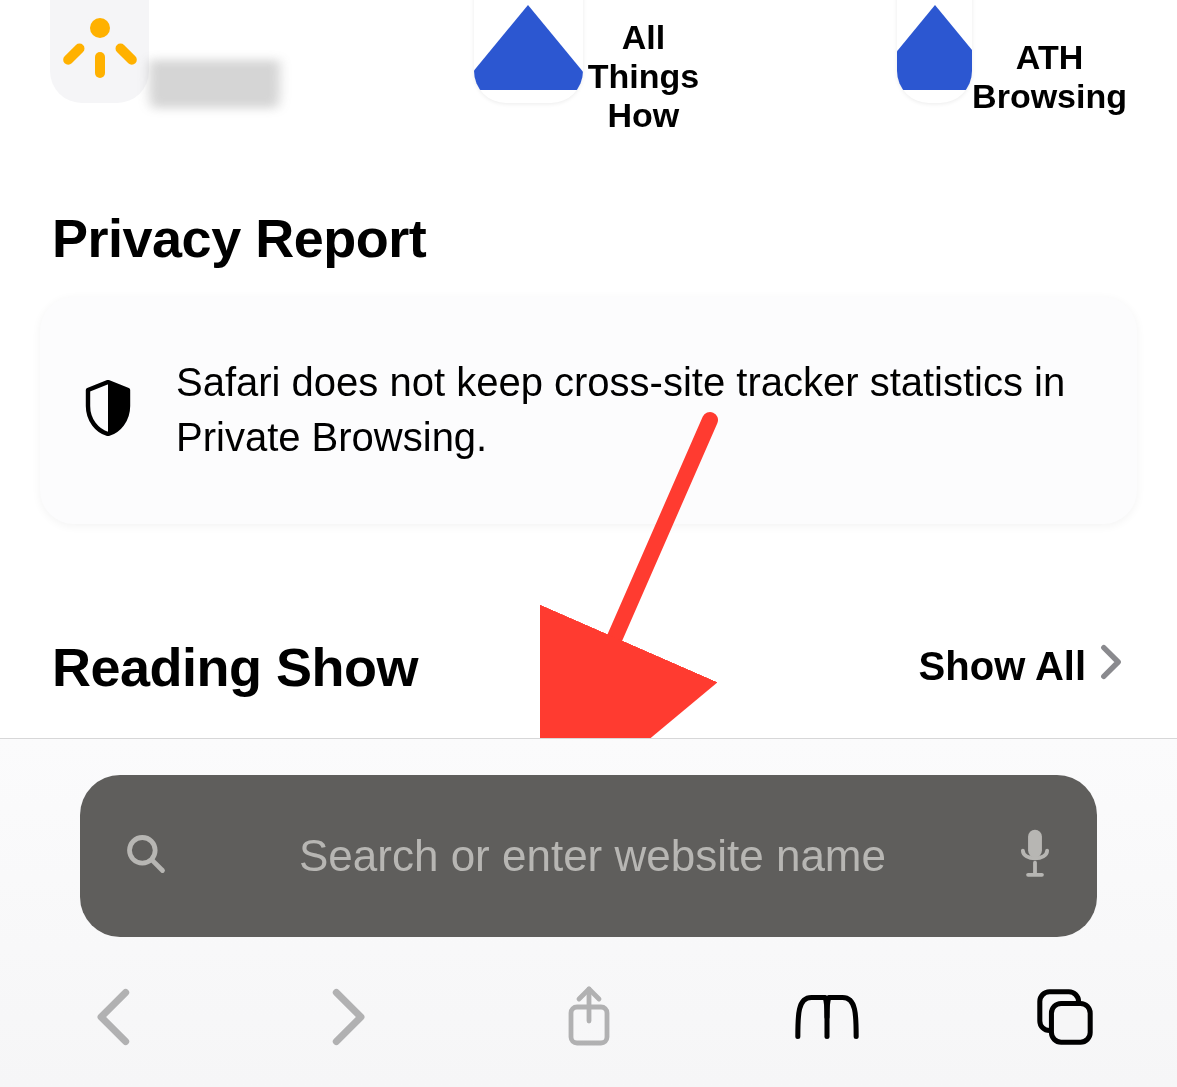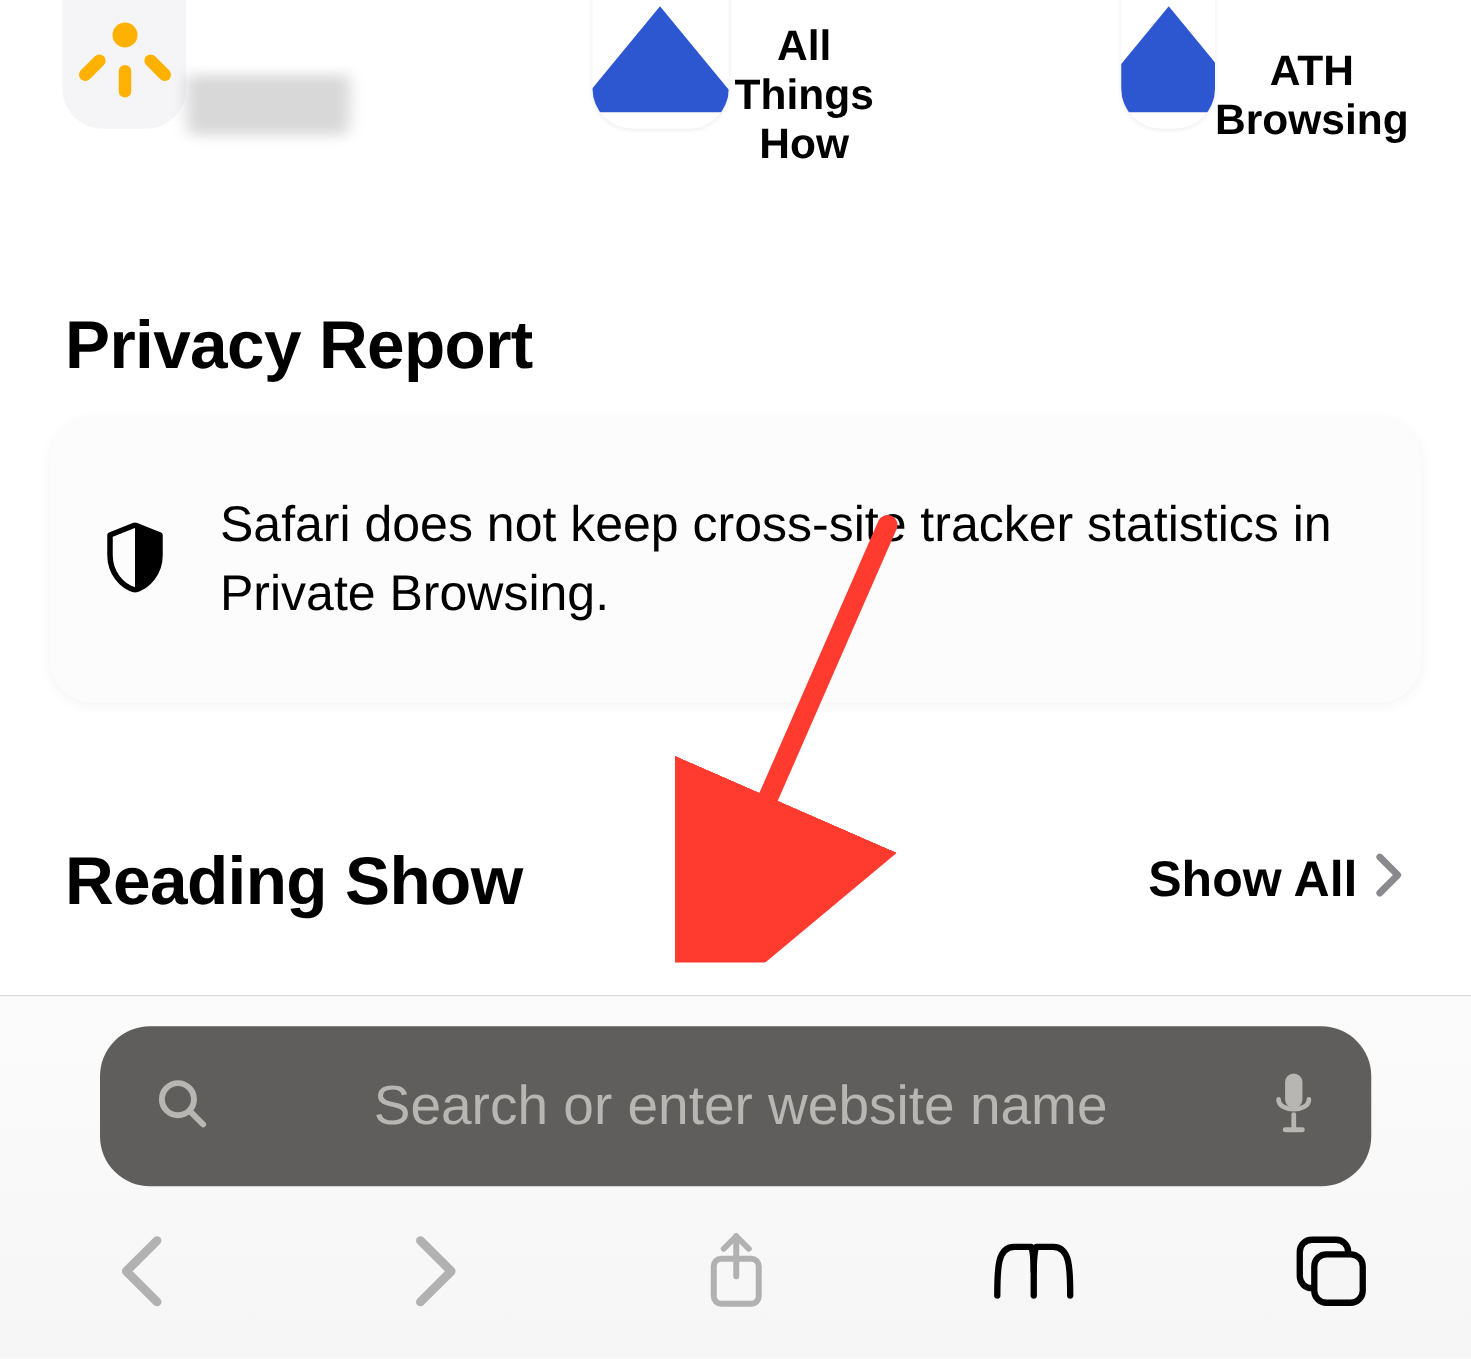--- a/index.html
+++ b/index.html
@@ -87,21 +87,21 @@
   }
 
   
   .section-heading {
     font-size: 54px;
     font-weight: 800;
     letter-spacing: -0.5px;
     color: #000;
     padding: 0 52px;
   }
-  .privacy-heading { margin-top: 110px; }
+  .privacy-heading { margin-top: 72px; }
 
   
   .privacy-card {
     margin: 28px 40px 0 40px;
     background: #fcfcfd;
     border-radius: 34px;
     box-shadow: 0 2px 10px rgba(0,0,0,0.05);
     padding: 58px 44px 58px 44px;
     display: flex;
     align-items: center;
@@ -134,22 +134,22 @@
 
   
   .bottom-area {
     position: absolute;
     left: 0; right: 0; bottom: 0;
     border-top: 1px solid #d7d7d8;
     background: linear-gradient(#fbfbfc, #f6f6f7);
     padding: 24px 0 12px 0;
   }
   .address-bar {
-    margin: 0 80px;
-    height: 128px;
+    margin: 12px 80px;
+    height: 162px;
     background: #5f5e5c;
     border-radius: 40px;
     display: flex;
     align-items: center;
     padding: 0 44px;
     gap: 28px;
   }
   .address-bar .search-ic, .address-bar .mic-ic { flex: 0 0 auto; }
   .address-placeholder {
     flex: 1;

